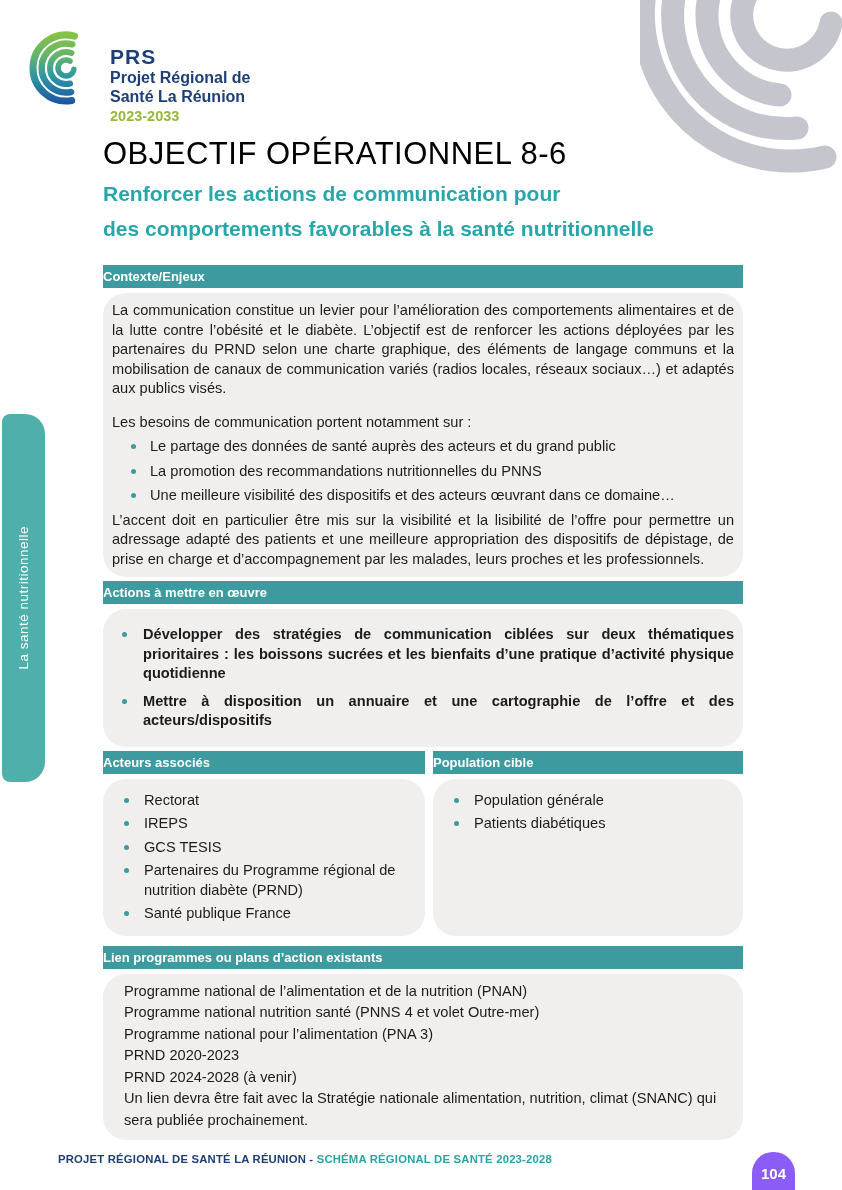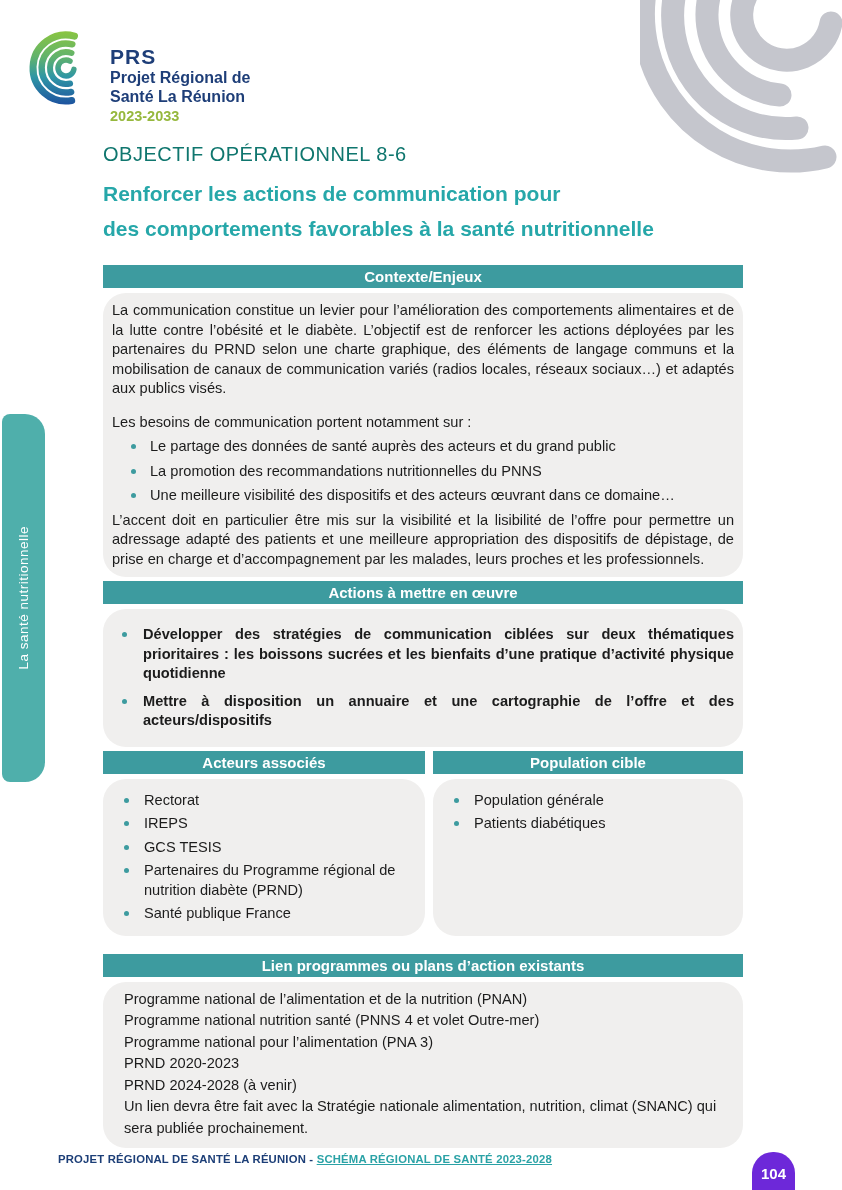--- a/index.html
+++ b/index.html
@@ -20,25 +20,25 @@
     position:absolute; left:2px; top:414px; width:43px; height:368px;
     background:#4fafab; border-radius:8px 20px 20px 8px;
     display:flex; align-items:center; justify-content:center;
   }
   .side-tab span {
     writing-mode:vertical-rl; transform:rotate(180deg);
     color:#ffffff; font-size:13.5px; font-weight:500; letter-spacing:0.5px; white-space:nowrap;
   }
   
   .main { position:absolute; left:103px; top:140px; width:640px; }
-  .kicker { font-size:20px; color:#0f766e; letter-spacing:0.5px; line-height:28px; }
+  .kicker { font-size:31px; color:#000000; letter-spacing:0.5px; line-height:28px; }
   .doc-title { margin-top:8px; font-size:21px; font-weight:bold; color:#26a7a9; line-height:35px; }
   .bar {
-    background:#3d9b9f; color:#ffffff; text-align:center;
-    font-size:15px; font-weight:bold; height:23px; line-height:23px; margin-top:0;
+    background:#3d9b9f; color:#ffffff; 
+    font-size:13px; font-weight:bold; height:23px; line-height:23px; margin-top:0;
   }
   .bar.first { margin-top:19px; }
   .box {
     background:#f0efee; margin-top:5px; margin-bottom:4px;
     padding:8px 9px; font-size:14.6px; line-height:19.5px;border-radius:23px;
   }
   .box p { margin:0; text-align:justify; }
   .box p.follow { margin-top:14px; }
   .box ul { list-style:none; margin:4px 0 4px 0; padding:0; }
   .box li { position:relative; padding-left:38px; margin:5px 0; }
@@ -48,30 +48,30 @@
   }
   .box.actions li { font-weight:bold; text-align:justify; padding-left:31px; margin:8px 0; }
   .box.actions li::before { left:10px; top:7px; }
   .cols { display:flex; gap:8px; align-items:stretch; }
   .col { display:flex; flex-direction:column; }
   .col-left { width:322px; }
   .col-right { width:310px; }
   .col .box { flex:1; margin-bottom:0; }
   .col .box li { padding-left:32px; margin:4px 0; }
   .col .box li::before { left:12px; }
-  .cols-wrap { margin-bottom:18px; }
+  .cols-wrap { margin-bottom:10px; }
   .box.lien { padding:7px 9px 9px 21px; }
   .box.lien .prog-line { line-height:21.5px; text-align:left; }
   
   .footer-text { position:absolute; left:58px; top:1153px; font-size:11.3px; font-weight:bold; letter-spacing:0.2px; }
   .footer-text .fb { color:#1c3e77; }
-  .footer-text .ft { color:#2aa2a6;text-decoration:underline; }
+  .footer-text .ft { color:#2aa2a6; }
   .page-badge {
     position:absolute; left:752px; top:1152px; width:43px; height:38px;
-    background:#6d28d9; border-radius:21px 21px 0 0;
+    background:#8b5cf6; border-radius:21px 21px 0 0;
     color:#ffffff; font-size:15px; font-weight:bold;
     display:flex; align-items:center; justify-content:center; padding-top:4px; box-sizing:border-box;
   }
 </style>
 </head>
 <body>
 
 <div class="page">
 
   <svg class="corner-decor" width="202" height="200" viewBox="640 0 202 200" fill="none">

